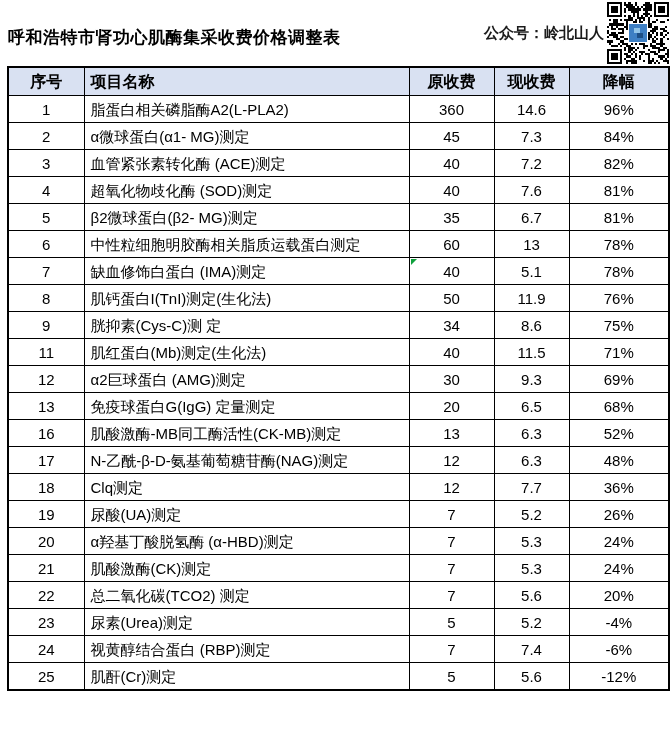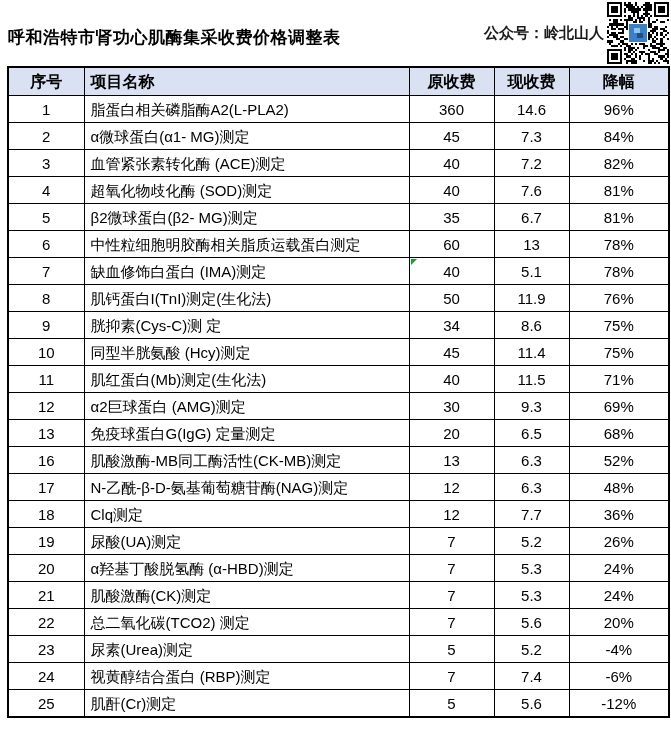--- a/index.html
+++ b/index.html
@@ -454,27 +454,20 @@
           <td>76%</td>
         </tr>
         <tr>
           <td>9</td>
           <td class="name-col">胱抑素(Cys-C)测 定</td>
           <td>34</td>
           <td>8.6</td>
           <td>75%</td>
         </tr>
         <tr>
-          <td>10</td>
-          <td class="name-col">同型半胱氨酸 (Hcy)测定</td>
-          <td>45</td>
-          <td>11.4</td>
-          <td>75%</td>
-        </tr>
-        <tr>
           <td>11</td>
           <td class="name-col">肌红蛋白(Mb)测定(生化法)</td>
           <td>40</td>
           <td>11.5</td>
           <td>71%</td>
         </tr>
         <tr>
           <td>12</td>
           <td class="name-col">α2巨球蛋白 (AMG)测定</td>
           <td>30</td>

